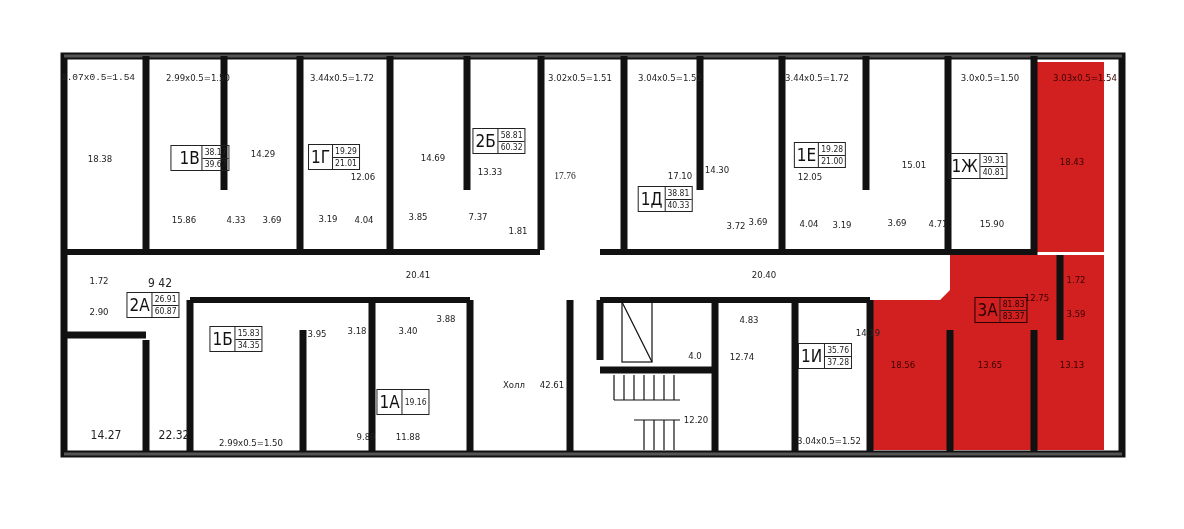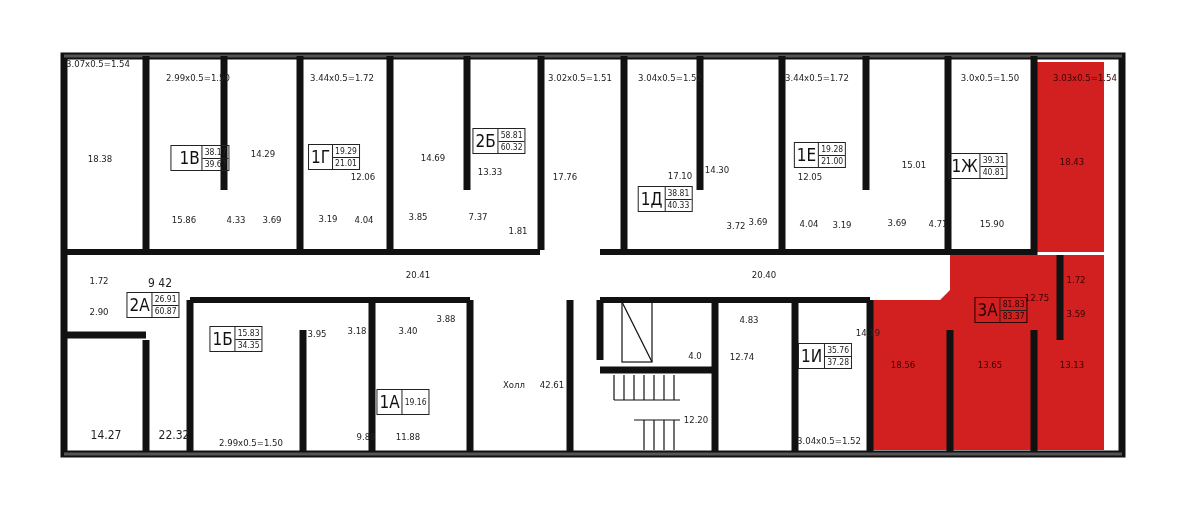--- a/index.html
+++ b/index.html
@@ -89,34 +89,34 @@
         <line x1="664" y1="420" x2="664" y2="450"></line>
           <line x1="674" y1="420" x2="674" y2="450"></line>
       </g>
     </g>
 
     <line x1="64" y1="454" x2="1122" y2="454" stroke-width="3" stroke="#555"></line>
   </g>
 </svg>
 
 <div id="labels">
-    <div class="lbl" style="left: 98px; top: 64px;">3.07x0.5=1.54</div>
+    <div class="lbl" style="left: 98px; top: 78px; font-family: Liberation Mono, monospace;">3.07x0.5=1.54</div>
     <div class="lbl" style="left: 198px; top: 78px;">2.99x0.5=1.50</div>
     <div class="lbl" style="left: 342px; top: 78px;">3.44x0.5=1.72</div>
     <div class="lbl" style="left: 580px; top: 78px;">3.02x0.5=1.51</div>
     <div class="lbl" style="left: 670px; top: 78px;">3.04x0.5=1.52</div>
     <div class="lbl" style="left: 817px; top: 78px;">3.44x0.5=1.72</div>
     <div class="lbl" style="left: 990px; top: 78px;">3.0x0.5=1.50</div>
     <div class="lbl on-red" style="left: 1085px; top: 78px;">3.03x0.5=1.54</div>
     <div class="lbl" style="left: 100px; top: 159px;">18.38</div>
     <div class="lbl" style="left: 263px; top: 154px;">14.29</div>
     <div class="lbl" style="left: 363px; top: 177px;">12.06</div>
     <div class="lbl" style="left: 433px; top: 158px;">14.69</div>
     <div class="lbl" style="left: 490px; top: 172px;">13.33</div>
-    <div class="lbl" style="left: 565px; top: 177px;">17.76</div>
+    <div class="lbl" style="left: 565px; top: 177px; font-family: Liberation Serif, serif;">17.76</div>
     <div class="lbl" style="left: 680px; top: 176px;">17.10</div>
     <div class="lbl" style="left: 717px; top: 170px;">14.30</div>
     <div class="lbl" style="left: 810px; top: 177px;">12.05</div>
     <div class="lbl" style="left: 914px; top: 165px;">15.01</div>
     <div class="lbl on-red" style="left: 1072px; top: 162px;">18.43</div>
     <div class="lbl" style="left: 184px; top: 220px;">15.86</div>
     <div class="lbl" style="left: 992px; top: 224px;">15.90</div>
     <div class="lbl" style="left: 236px; top: 220px;">4.33</div>
     <div class="lbl" style="left: 272px; top: 220px;">3.69</div>
     <div class="lbl" style="left: 328px; top: 219px;">3.19</div>

